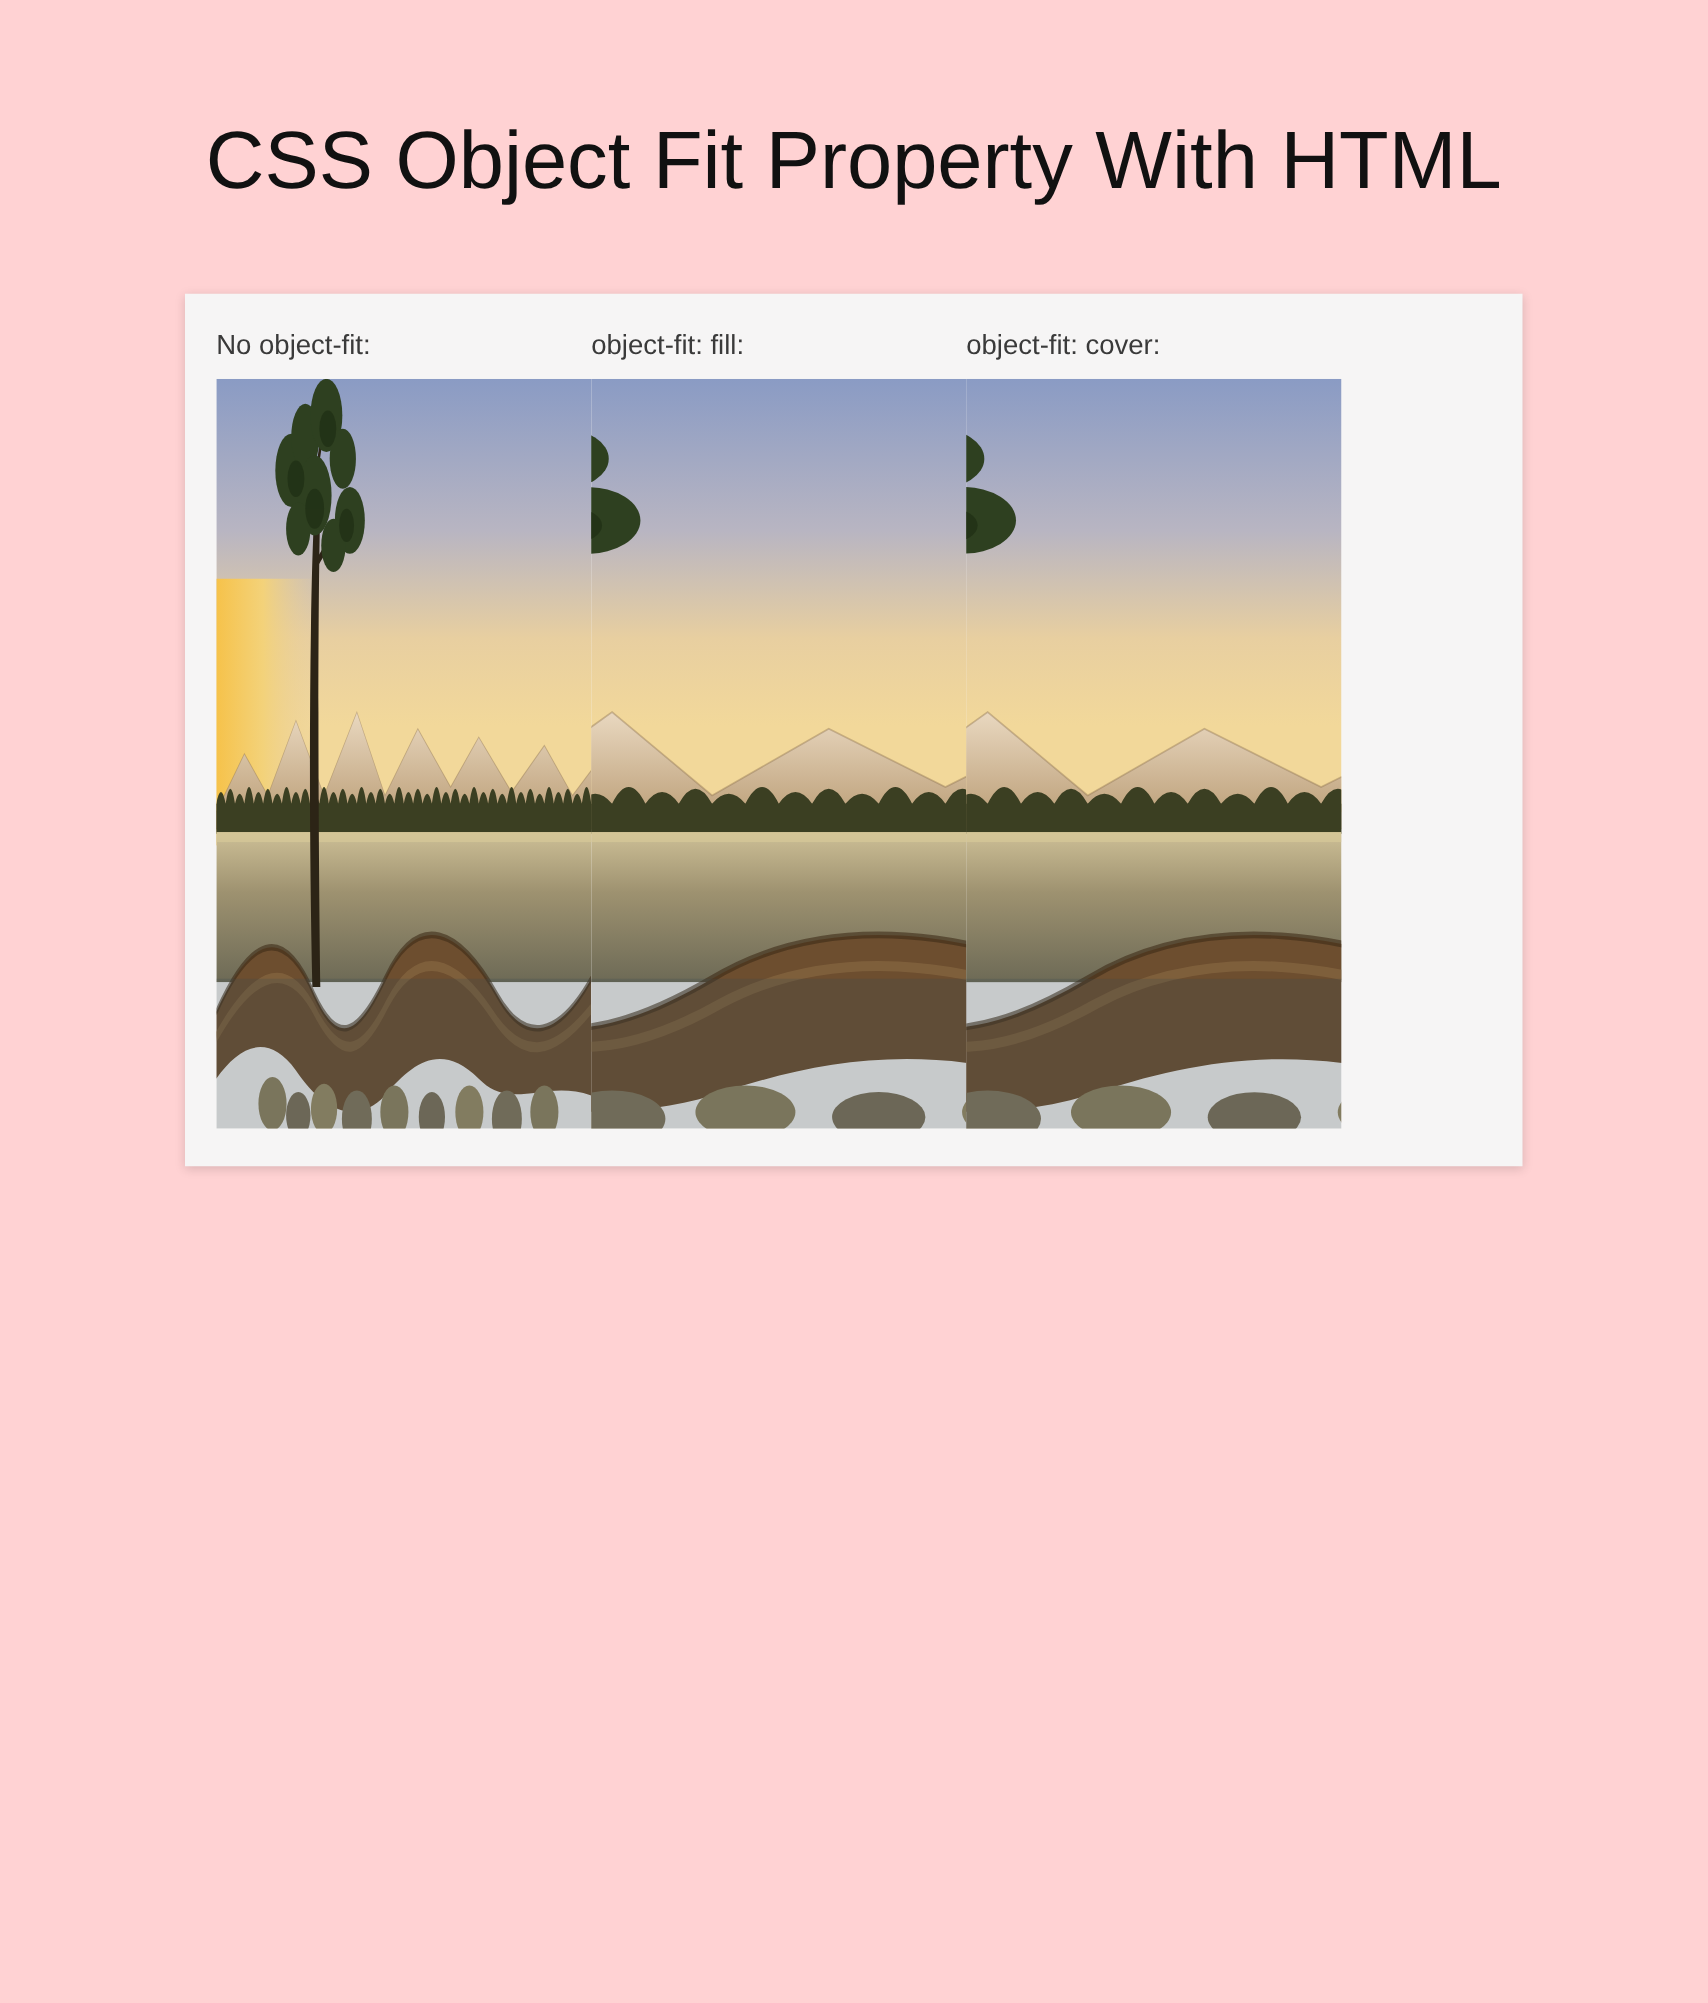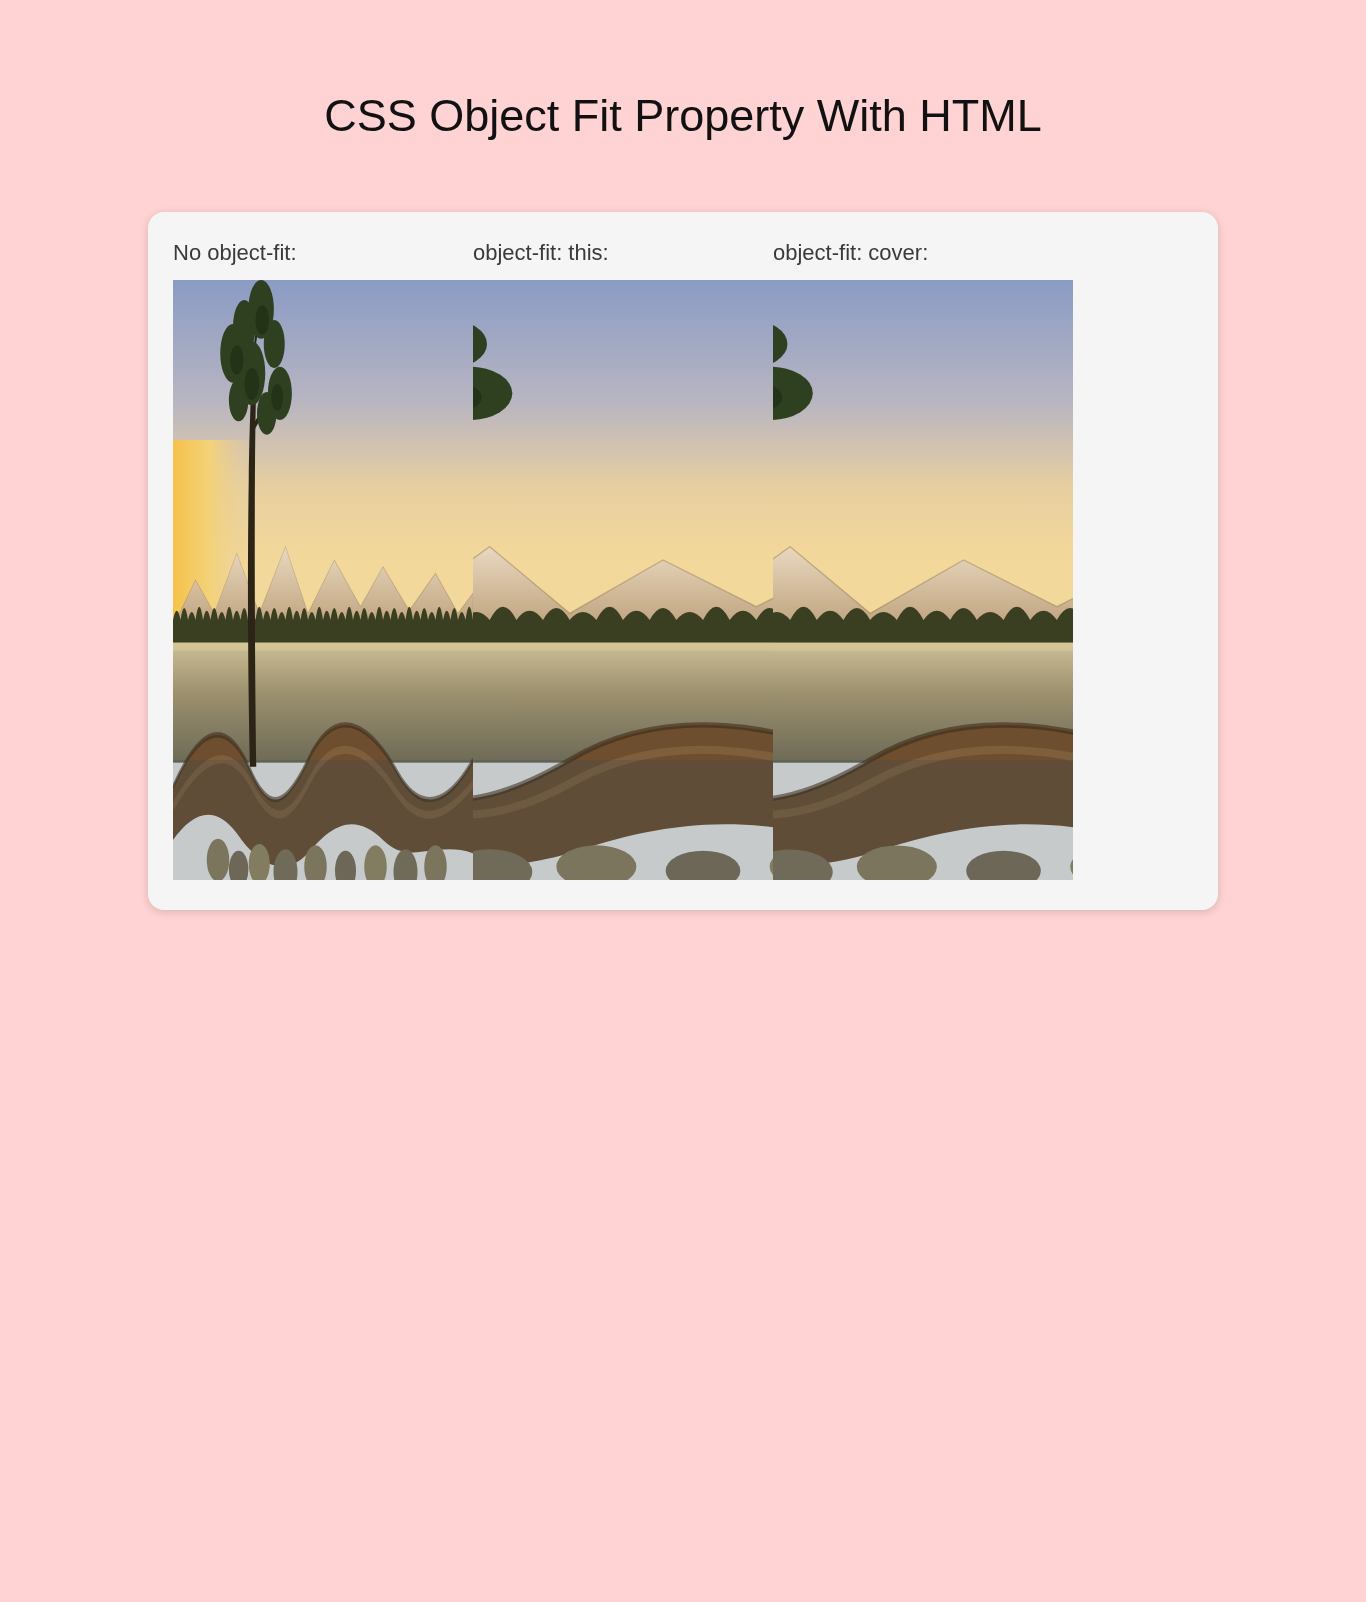--- a/index.html
+++ b/index.html
@@ -5,30 +5,30 @@
   * { box-sizing: border-box; margin: 0; padding: 0; }
   body {
     background: #ffd2d3;
     font-family: Arial, Helvetica, sans-serif;
     width: 1366px;
     height: 1602px;
     padding-top: 90px;
   }
   h1.title {
     text-align: center;
-    font-size: 45px;
+    font-size: 65px;
     font-weight: 400;
     color: #111;
     margin-bottom: 70px;
   }
   .panel {
     width: 1070px;
     margin: 0 auto;
     background: #f6f5f5;
-    border-radius: 16px;
+    border-radius: 0;
     box-shadow: 0 2px 8px rgba(0,0,0,0.15);
     padding: 22px 25px 30px 25px;
   }
   .row { display: flex; }
   .col { width: 300px; display: flex; flex-direction: column; }
   .lbl {
     font-size: 22px;
     color: #3a3a3a;
     margin-bottom: 14px;
     margin-top: 6px;
@@ -154,21 +154,21 @@
   <div class="row">
     <div class="col">
       <div class="lbl">No object-fit:</div>
       <div class="imgbox fit-fill">
         <svg class="scene" viewBox="0 0 800 450" preserveAspectRatio="none">
             <use href="#landscape"></use>
           </svg>
       </div>
     </div>
     <div class="col">
-      <div class="lbl">object-fit: this:</div>
+      <div class="lbl">object-fit: fill:</div>
       <div class="imgbox fit-none">
         <svg class="scene" viewBox="0 0 800 450" preserveAspectRatio="xMidYMid slice">
             <use href="#landscape"></use>
           </svg>
       </div>
     </div>
     <div class="col">
       <div class="lbl">object-fit: cover:</div>
       <div class="imgbox fit-cover">
         <svg class="scene" viewBox="0 0 800 450" preserveAspectRatio="xMidYMid slice">

